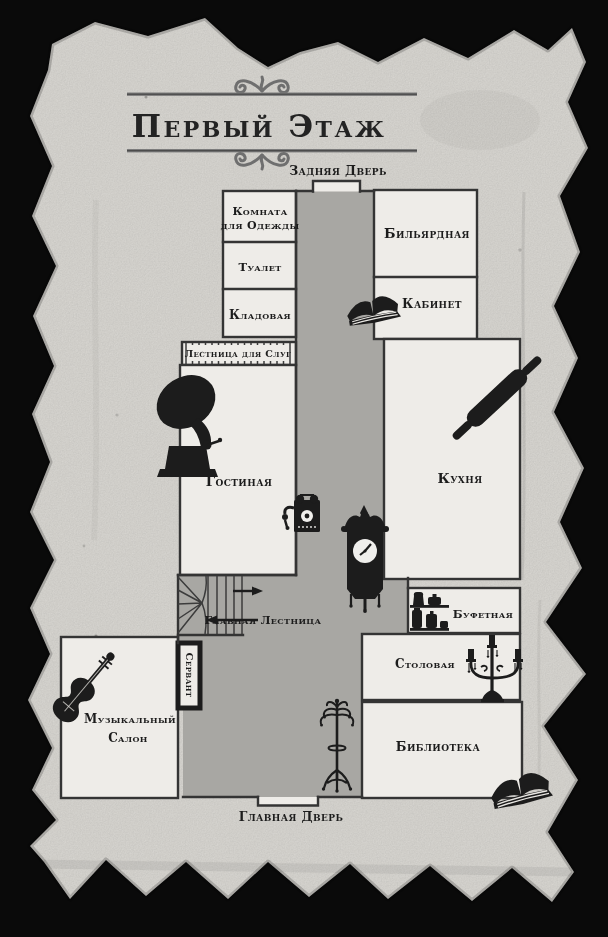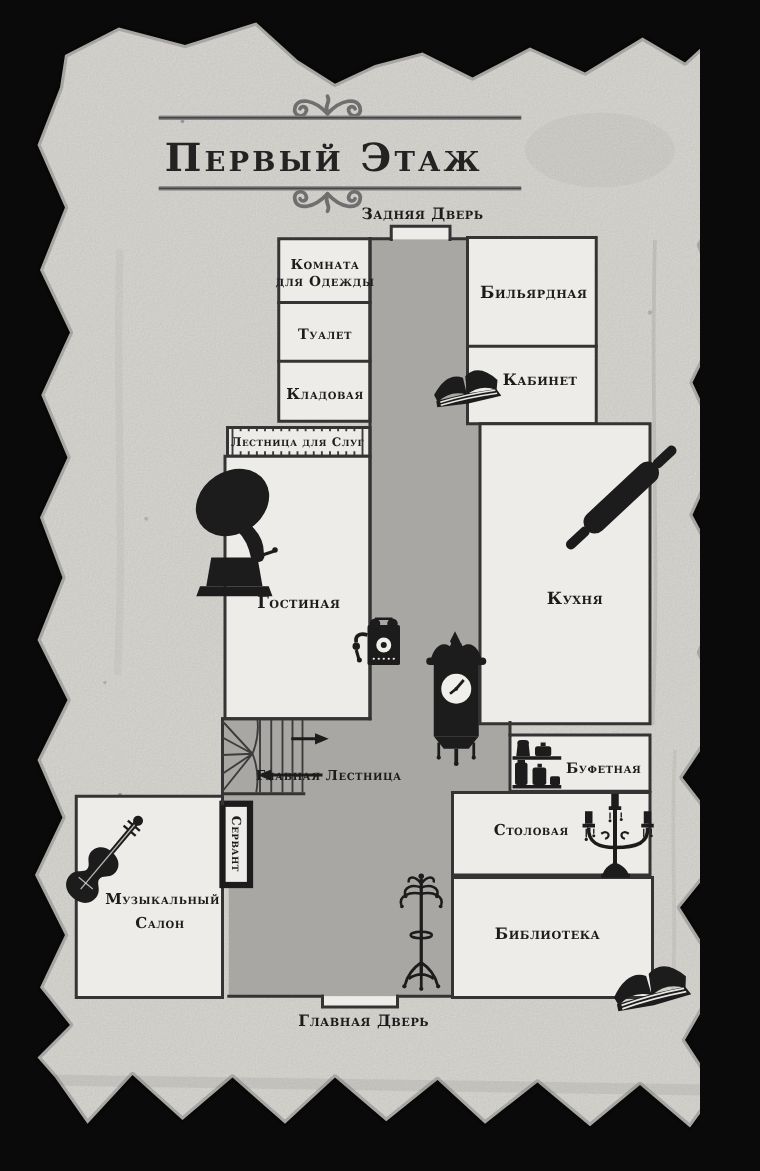--- a/index.html
+++ b/index.html
@@ -1,20 +1,20 @@
 <!DOCTYPE html>
 <html style="--bg: #0a0a0a; --paper: #dfddd8; --room: #eeece8; --corridor: #a8a7a3; --wall: #343434; --ink: #1c1c1c; --rule: #6f6f6f; --stairline: #3c3c3c; --facewhite: #f0efec;"><head>
 <meta charset="utf-8">
 <style>
   :root{
     --bg:#0a0a0a; --paper:#dfddd8; --room:#eeece8; --corridor:#a8a7a3;
     --wall:#343434; --ink:#1c1c1c; --rule:#6f6f6f; --stairline:#3c3c3c; --facewhite:#f0efec;
   }
   html,body{margin:0;padding:0;background:var(--bg);}
-  .stage{width:560px;height:937px;position:relative;background:var(--bg);overflow:hidden;}
+  .stage{width:608px;height:937px;position:relative;background:var(--bg);overflow:hidden;}
   svg{display:block;}
   .room{fill:var(--room);stroke:var(--wall);stroke-width:2.4;}
   .hall{fill:var(--corridor);}
   .wallseg{stroke:var(--wall);stroke-width:2.4;fill:none;stroke-linecap:square;}
   .thin{stroke:var(--stairline);stroke-width:1.5;fill:none;}
   .ink{fill:var(--ink);}
   .lbl{font-family:"DejaVu Serif",serif;font-weight:bold;font-variant:small-caps;
        fill:var(--ink);text-anchor:middle;letter-spacing:.4px;}
   .title-text{font-family:"DejaVu Serif",serif;font-weight:bold;font-variant:small-caps;
        fill:#232323;text-anchor:middle;letter-spacing:2.5px;}

